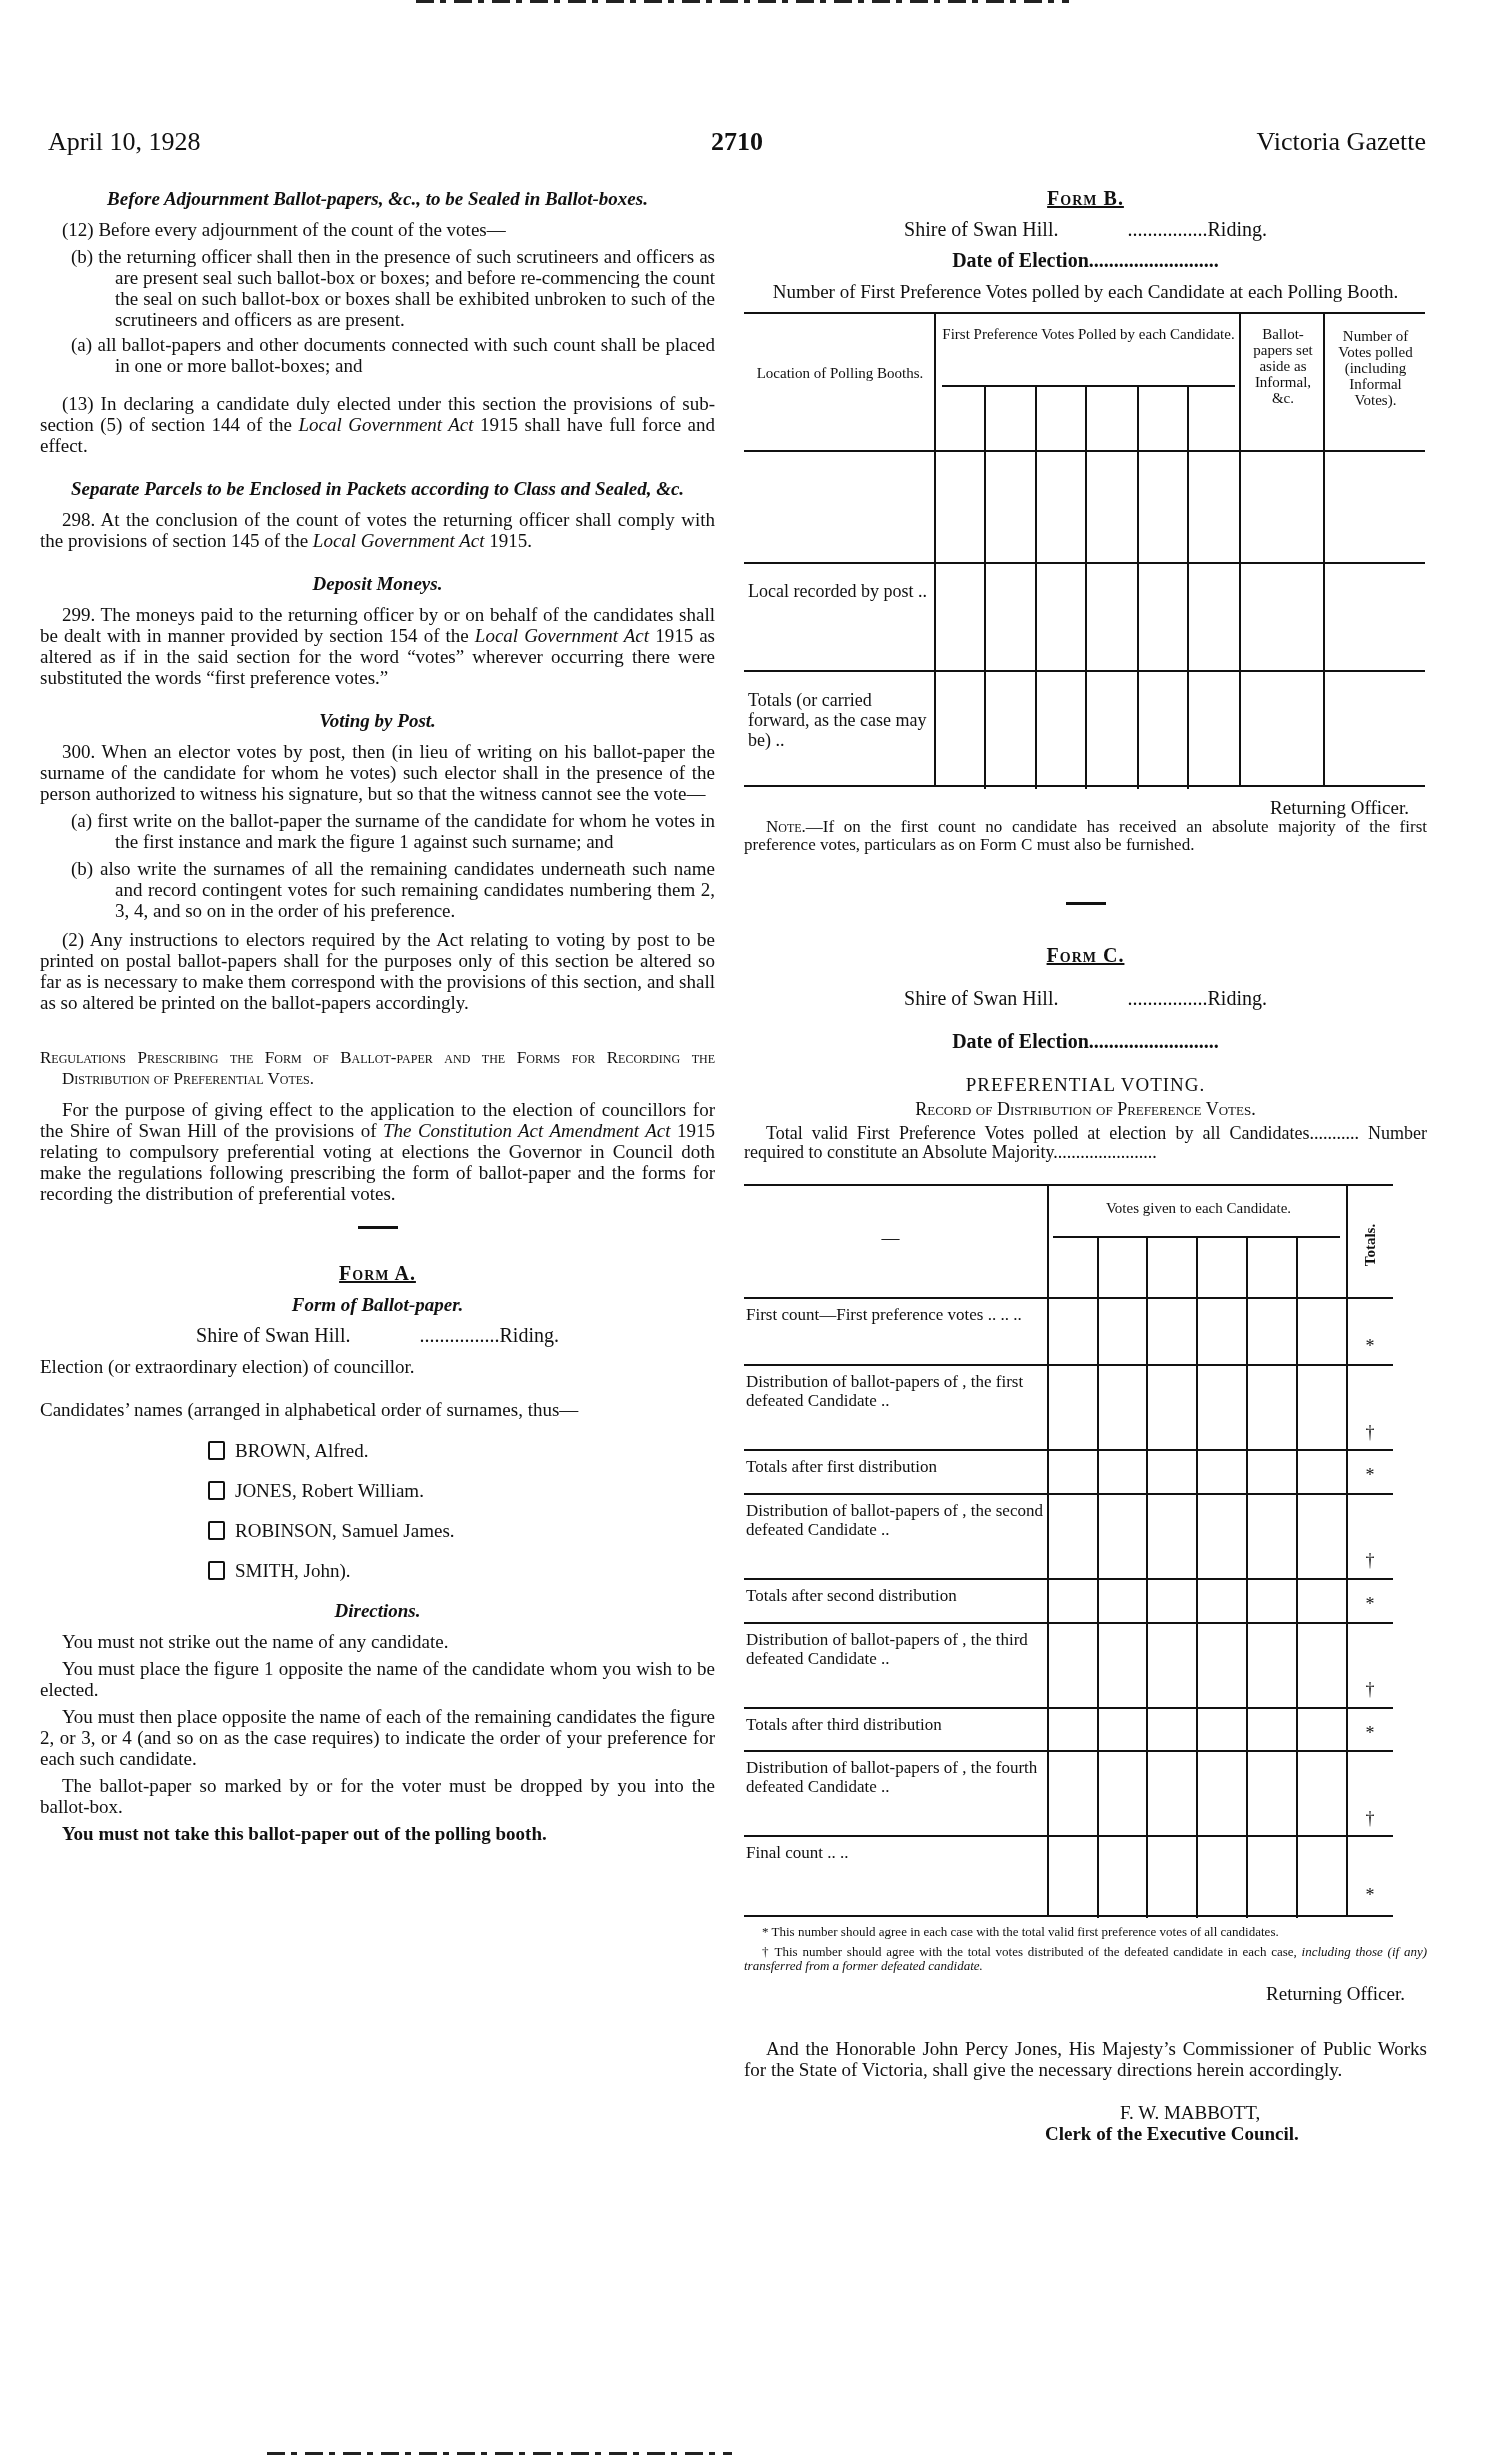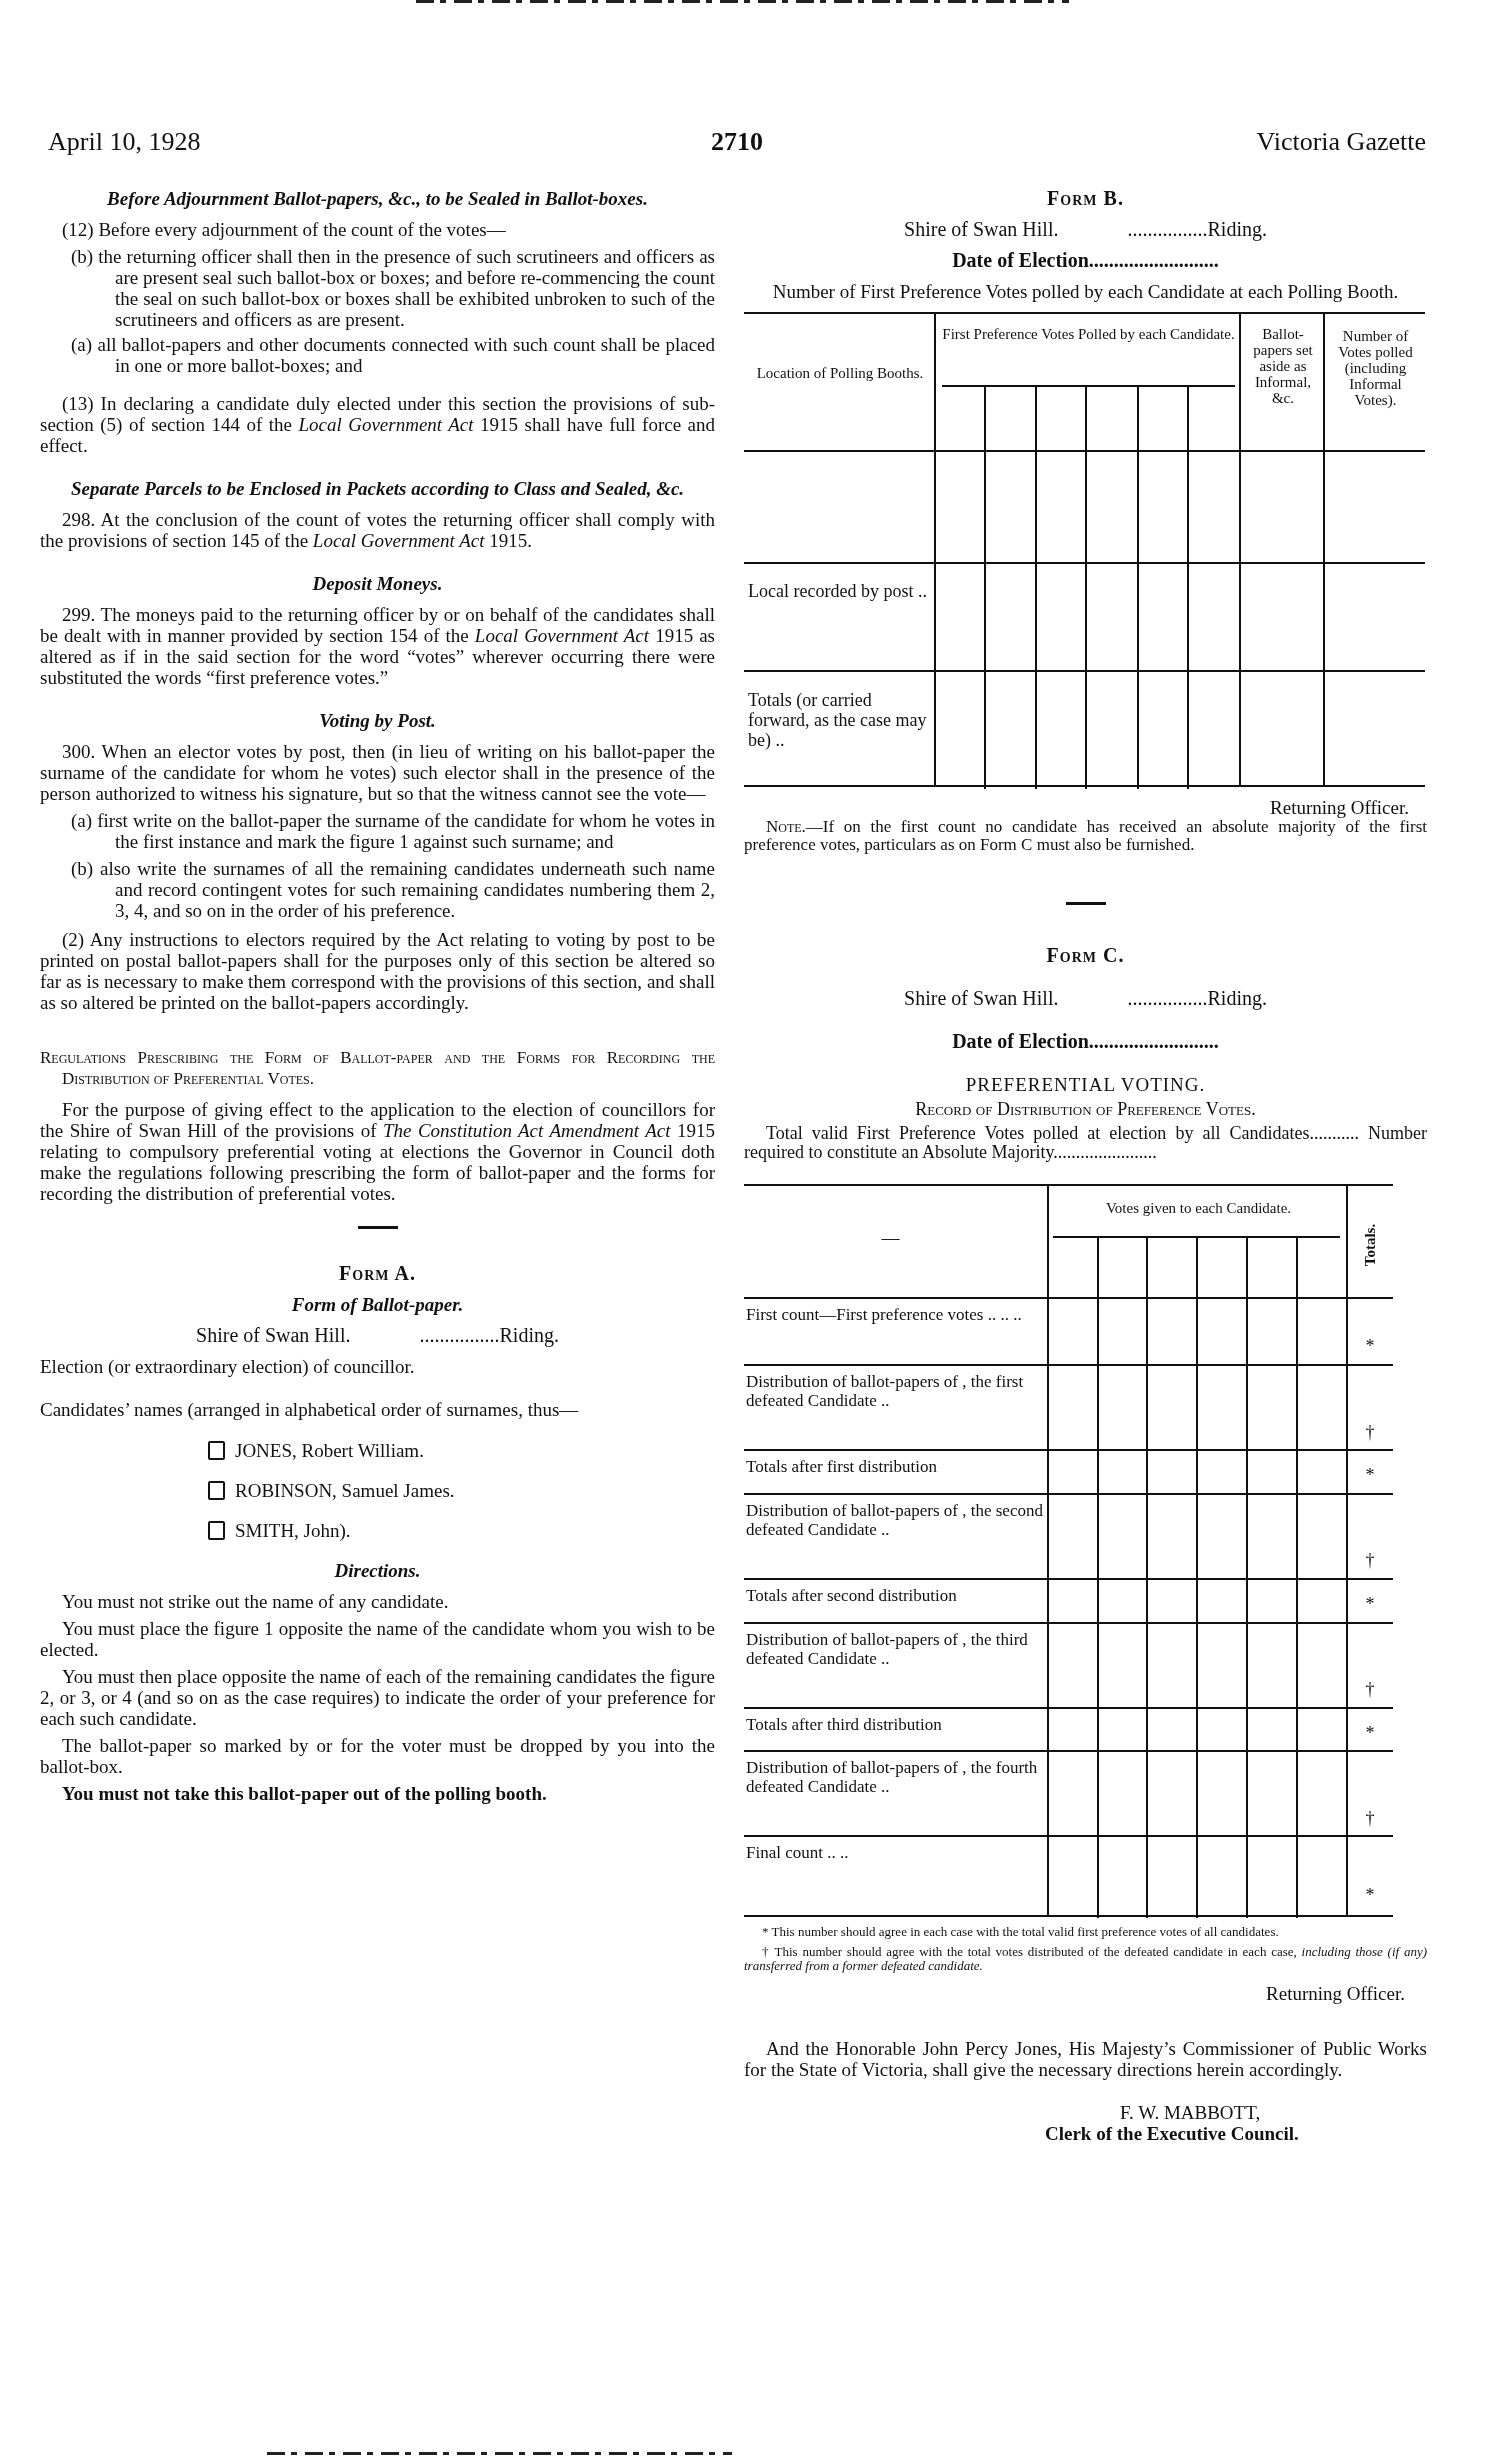--- a/index.html
+++ b/index.html
@@ -33,21 +33,21 @@
   .smallcaps { font-variant: small-caps; font-weight: normal; }
   .center { text-align: center; }
   .para { text-indent: 22px; }
   .sub { padding-left: 75px; text-indent: -44px; }
   .ital { font-style: italic; }
   .gap-s { height: 10px; }
   .gap-m { height: 22px; }
   .gap-l { height: 34px; }
   .rule { width: 40px; height: 3px; background: #111; margin: 0 auto; }
 
-  .form-title { text-align: center; font-variant: small-caps; font-weight: bold; font-size: 20px; letter-spacing: 1px; }
+  .form-title { text-align: center; font-variant: small-caps; font-weight: bold; font-size: 20px; letter-spacing: 1px; text-decoration: underline; }
   .shire-line { display: flex; justify-content: center; gap: 69px; font-size: 20px; }
   .date-line { text-align: center; font-weight: bold; font-size: 20px; }
   .candidates { margin-left: 168px; }
   .cand { display: flex; align-items: center; height: 40px; }
   .checkbox { width: 17px; height: 19px; border: 2px solid #111; border-radius: 2px; margin-right: 10px; }
   .directions p { text-indent: 22px; margin-bottom: 6px; }
 
   
   .tbl { position: relative; border-top: 2px solid #111; border-bottom: 2px solid #111; }
   .tbl .cell { position: absolute; border-right: 2px solid #111; }
@@ -106,20 +106,24 @@
   <div class="shire-line">
     <span>Shire of Swan Hill.</span>
     <span>................Riding.</span>
   </div>
   <div class="gap-s"></div>
   <p>Election (or extraordinary election) of councillor.</p>
   <div class="gap-m"></div>
   <p style="padding-left:22px;text-indent:-22px;">Candidates’ names (arranged in alphabetical order of surnames, thus—</p>
   <div class="gap-s"></div>
   <div class="candidates">
+    <div class="cand">
+        <span class="checkbox"></span>
+        <span>BROWN, Alfred.</span>
+      </div>
     <div class="cand">
         <span class="checkbox"></span>
         <span>JONES, Robert William.</span>
       </div>
     <div class="cand">
         <span class="checkbox"></span>
         <span>ROBINSON, Samuel James.</span>
       </div>
     <div class="cand">
         <span class="checkbox"></span>

